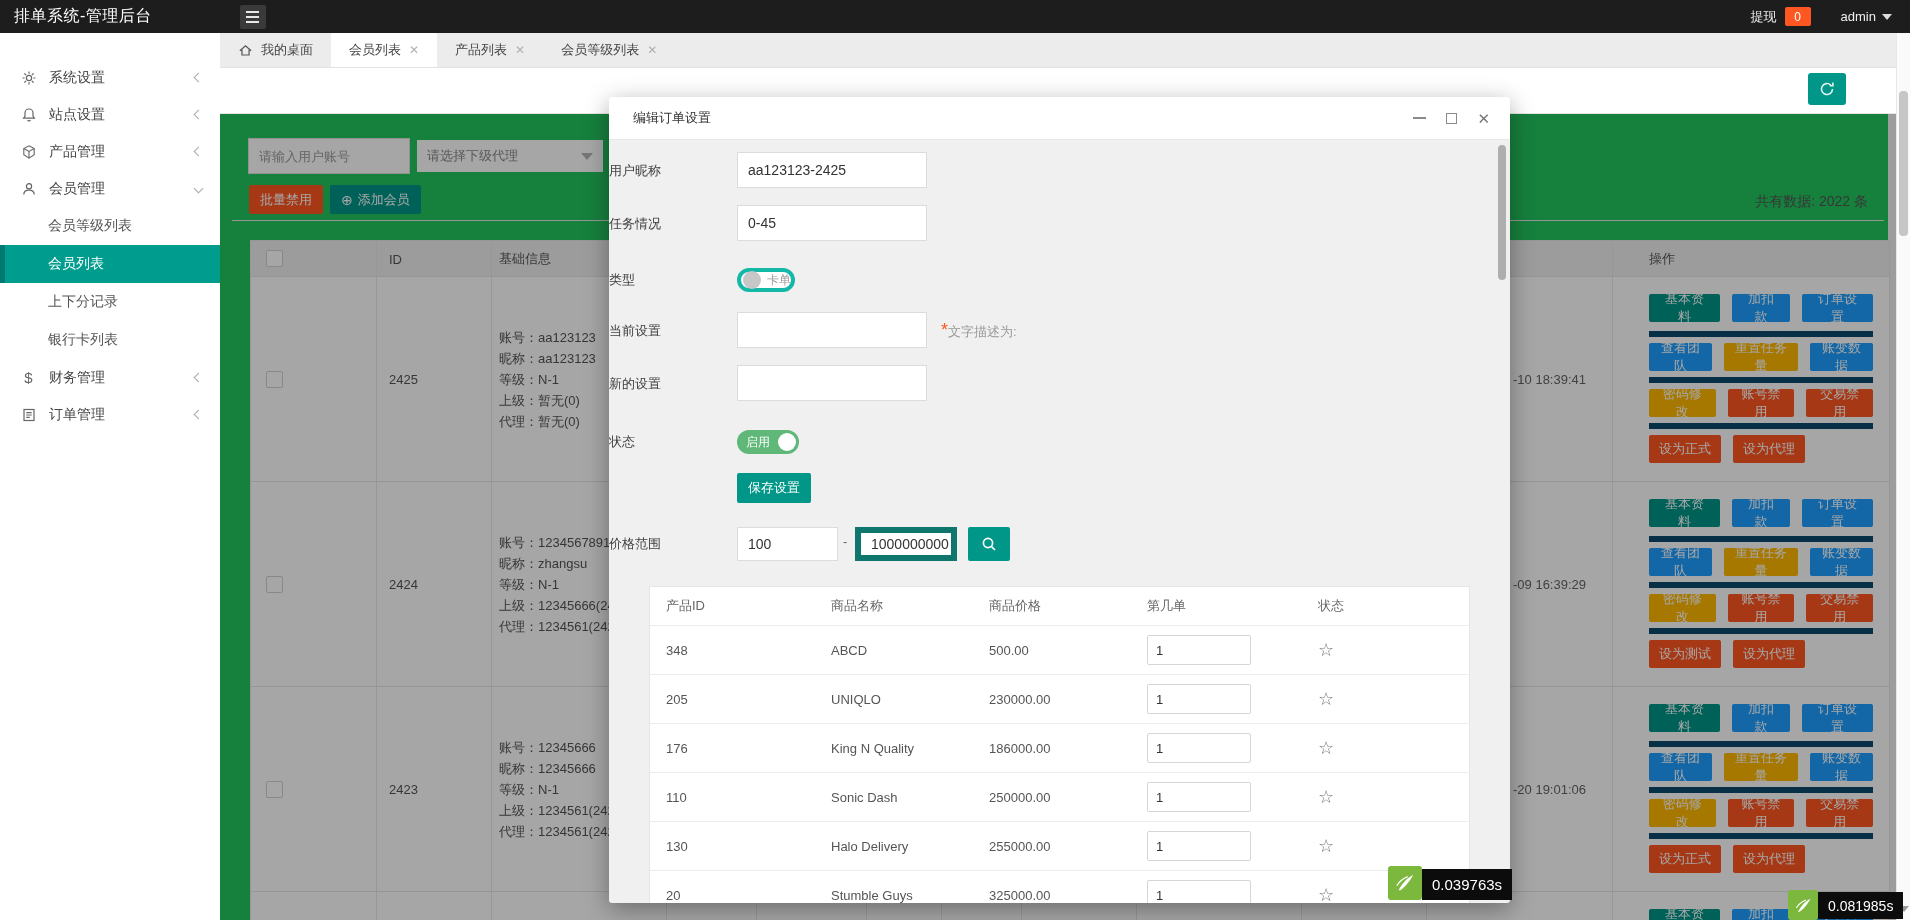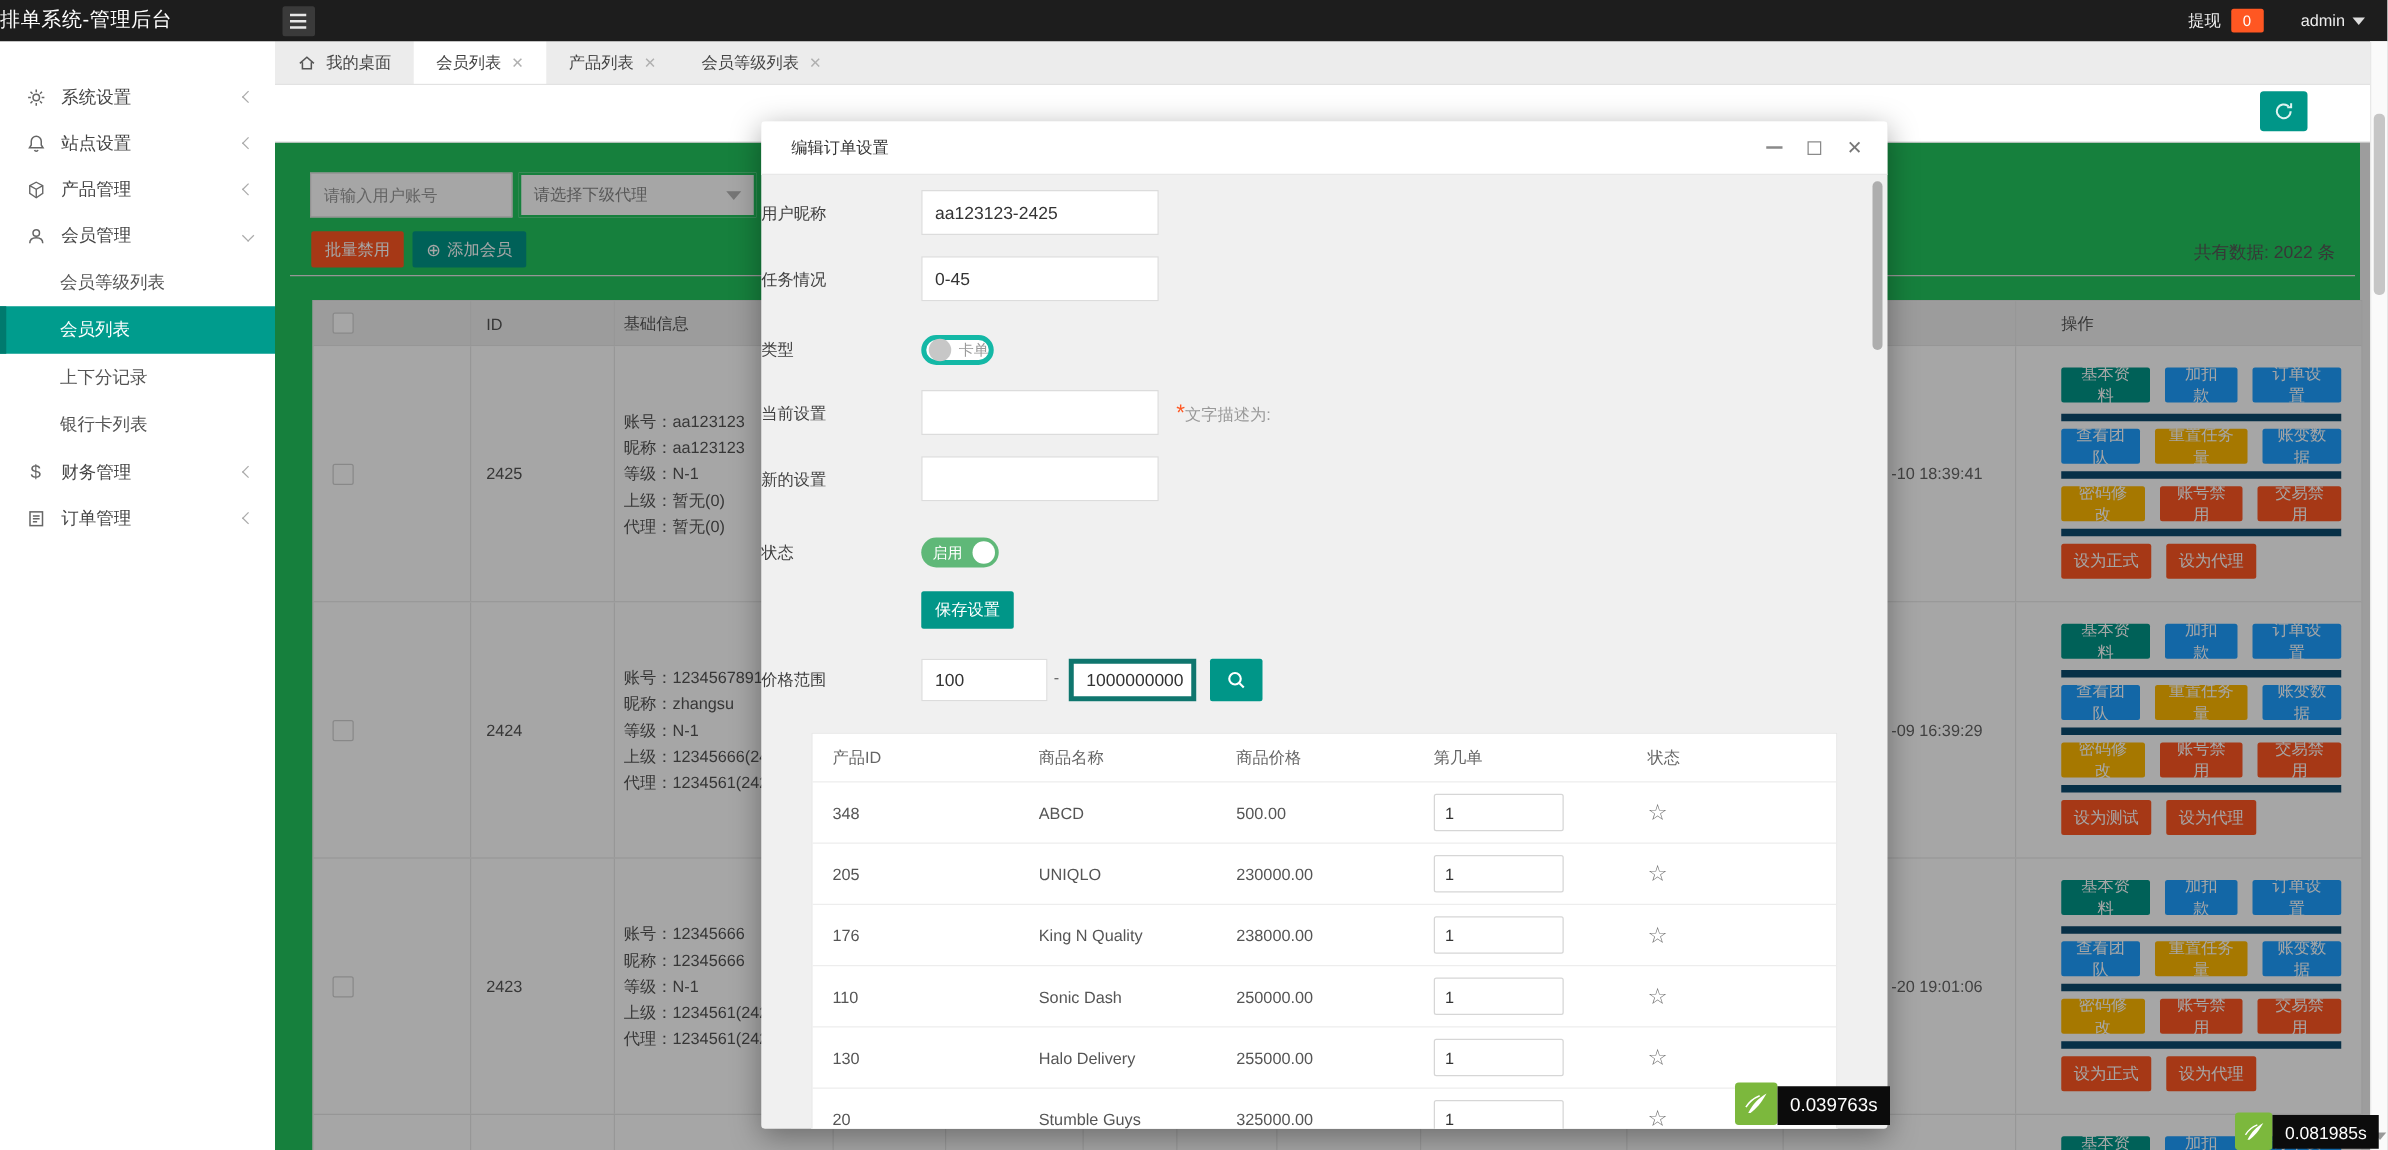--- a/index.html
+++ b/index.html
@@ -3,21 +3,21 @@
 <meta charset="utf-8">
 <style>
   * { margin:0; padding:0; box-sizing:border-box; }
   html,body { width:1910px; height:920px; overflow:hidden; background:#f2f2f2;
     font-family:"Liberation Sans","DejaVu Sans",sans-serif; }
   .page { position:relative; width:1910px; height:920px; overflow:hidden; }
 
   
   .topbar { position:absolute; left:0; top:0; width:1910px; height:33px; background:#1d1d1d;
     display:flex; align-items:center; z-index:40; }
-  .app-title { color:#fff; font-size:16px; margin-left:0; letter-spacing:.5px; }
+  .app-title { color:#fff; font-size:16px; margin-left:14px; letter-spacing:.5px; }
   .burger { width:26px; height:24px; background:#3a3a3a; border-radius:2px; margin-left:88px;
     display:flex; flex-direction:column; justify-content:center; align-items:center; gap:3px; }
   .burger i { display:block; width:13px; height:2px; background:#e8e8e8; }
   .topbar-right { margin-left:auto; display:flex; align-items:center; margin-right:18px; gap:14px; }
   .withdraw { color:#eee; font-size:13px; display:flex; align-items:center; gap:8px; }
   .badge { min-width:26px; height:19px; background:#FF5722; color:#fff; font-size:12px;
     border-radius:2px; display:flex; align-items:center; justify-content:center; padding:0 6px; }
   .admin { color:#eee; font-size:13px; display:flex; align-items:center; gap:6px; margin-left:16px; }
   .caret-down { width:0; height:0; border-left:5px solid transparent; border-right:5px solid transparent;
     border-top:6px solid #ddd; }
@@ -102,21 +102,21 @@
   .sw-off .sw-txt { color:#999; font-size:12px; margin-left:6px; }
   .sw-on { width:62px; background:#5FB878;font-family:Liberation Mono, monospace; }
   .sw-on .sw-txt { color:#fff; font-size:12px; margin-left:9px; }
   .sw-on .knob { width:18px; height:18px; border-radius:50%; background:#fff; margin-left:auto; margin-right:3px; }
   .hint { position:absolute; left:332px; top:223px; font-size:13px; color:#999; }
   .hint .star { color:#FF5722; }
   .save-btn { position:absolute; left:128px; top:376px; height:30px; }
   .price-inp1 { top:430px; width:101px; height:34px; }
   .price-dash { position:absolute; left:234px; top:437px; color:#666; font-size:13px; }
   .price-inp2 { position:absolute; left:246px; top:430px; width:102px; height:34px; background:#fff;
-    border:4px solid #0f766e; font-size:14px; color:#333; padding-left:10px; outline:none; }
+    border:6px solid #0f766e; font-size:14px; color:#333; padding-left:10px; outline:none; }
   .search-btn { position:absolute; left:359px; top:430px; width:42px; height:34px; background:#009688;
     border-radius:2px; display:flex; align-items:center; justify-content:center; }
 
   .ptable { position:absolute; left:40px; top:489px; width:821px; background:#fff; border:1px solid #e6e6e6; }
   .prow { display:grid; grid-template-columns:165px 158px 158px 171px 1fr; align-items:center; height:49px; border-top:1px solid #ededed; }
   .prow.phead { height:38px; border-top:none; }
   .pcell { padding-left:16px; font-size:13px; color:#555; }
   .phead .pcell { color:#666; }
   .qty-inp { width:104px; height:30px; border:1px solid #d6d6d6; border-radius:2px; background:#fff;
     font-size:13px; color:#333; padding-left:8px; outline:none; }
@@ -501,21 +501,21 @@
       <div class="prow">
         <span class="pcell">205</span>
         <span class="pcell">UNIQLO</span>
         <span class="pcell">230000.00</span>
         <span class="pcell"><input class="qty-inp" value="1" style=""></span>
         <span class="pcell"><span class="star">☆</span></span>
       </div>
       <div class="prow">
         <span class="pcell">176</span>
         <span class="pcell">King N Quality</span>
-        <span class="pcell">238000.00</span>
+        <span class="pcell">186000.00</span>
         <span class="pcell"><input class="qty-inp" value="1" style=""></span>
         <span class="pcell"><span class="star">☆</span></span>
       </div>
       <div class="prow">
         <span class="pcell">110</span>
         <span class="pcell">Sonic Dash</span>
         <span class="pcell">250000.00</span>
         <span class="pcell"><input class="qty-inp" value="1" style=""></span>
         <span class="pcell"><span class="star">☆</span></span>
       </div>

